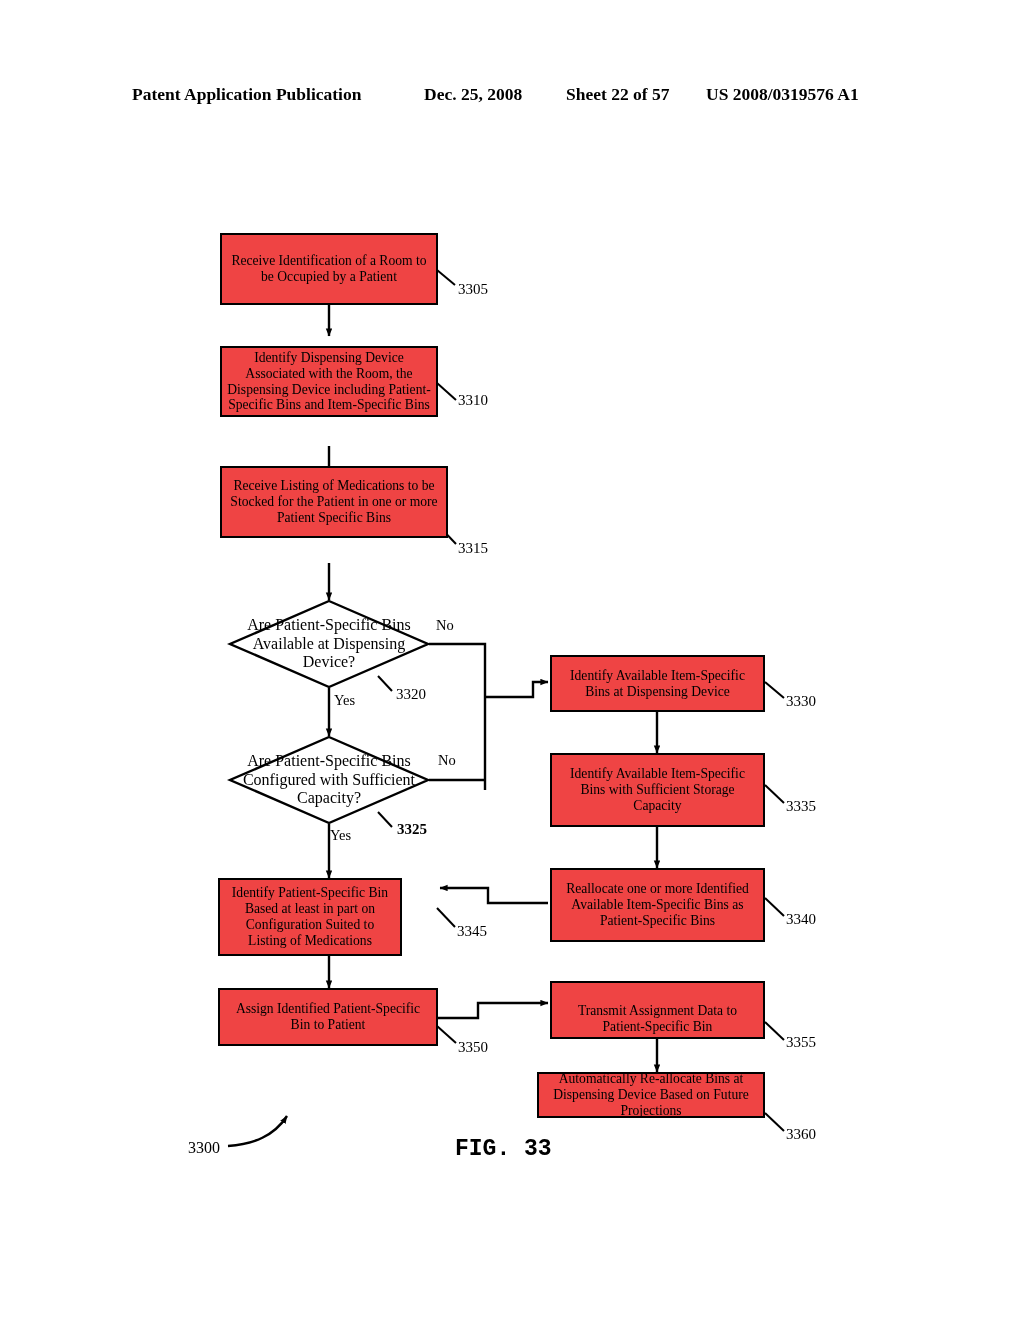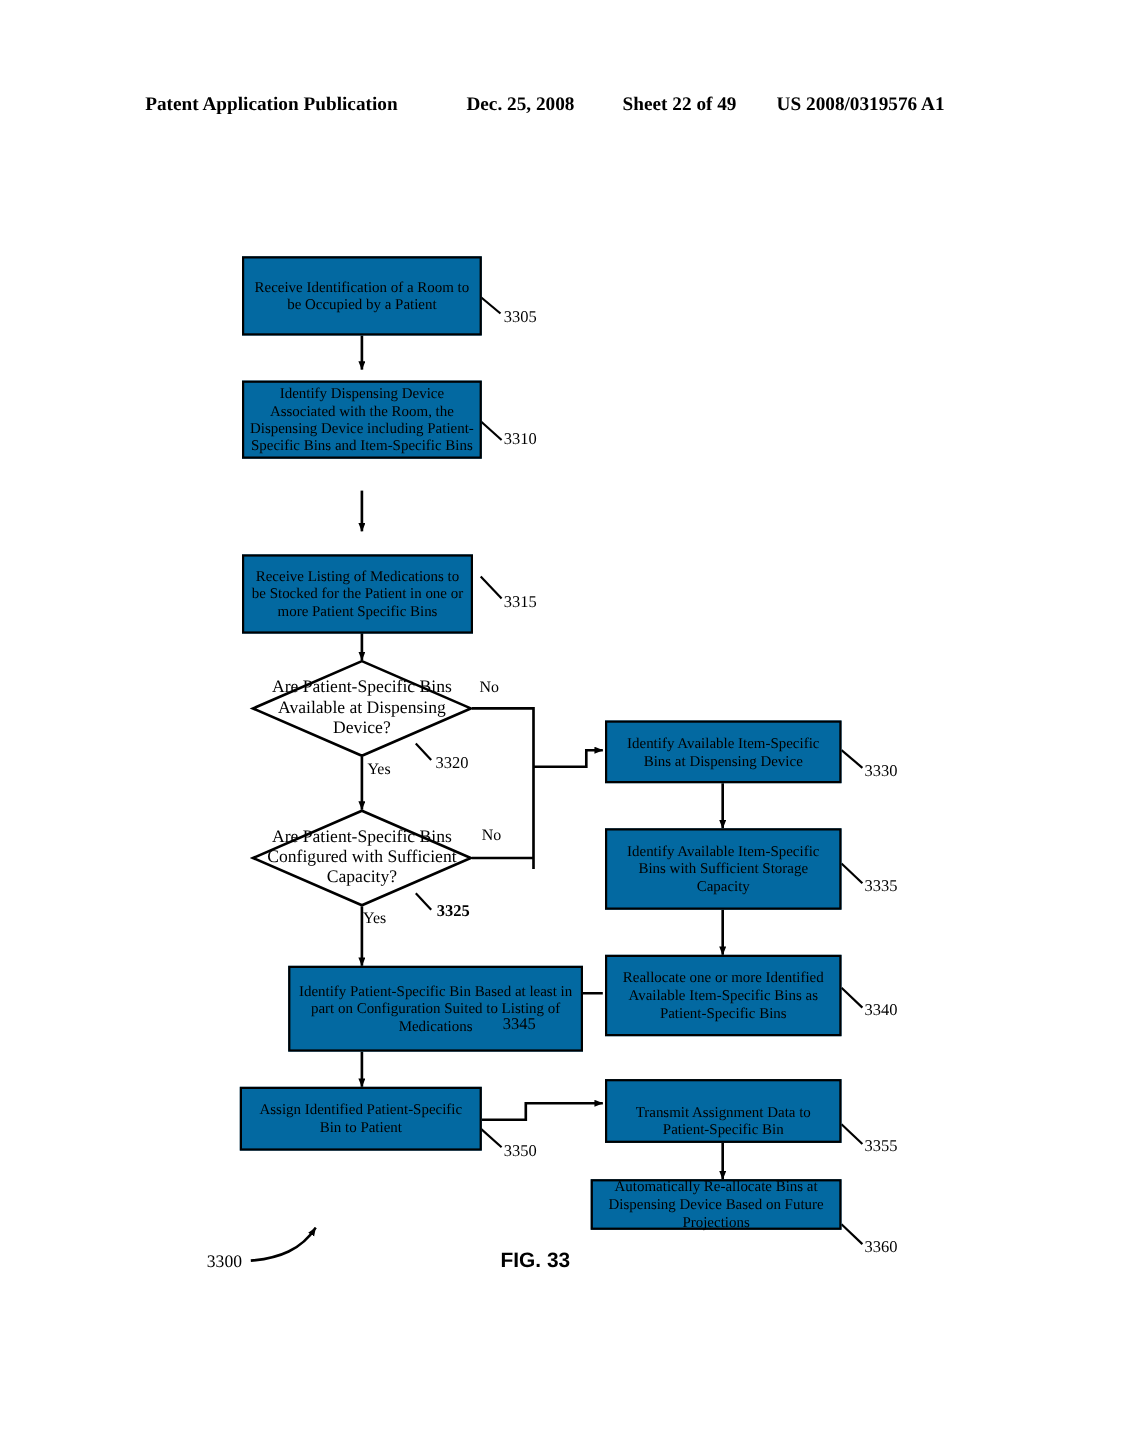--- a/index.html
+++ b/index.html
@@ -53,21 +53,21 @@
     width: 1024px;
     height: 1320px;
     pointer-events: none;
   }
 
   
   .node {
     position: absolute;
     box-sizing: border-box;
     border: 2.2px solid #000;
-    background: #0369a1;
+    background: #ef4444;
     display: flex;
     align-items: center;
     justify-content: center;
     text-align: center;
     font-family: "Liberation Serif", serif;
     font-size: 13.6px;
     line-height: 1.16;
     padding: 2px 5px;
     z-index: 3;
   }
@@ -113,43 +113,43 @@
     font-family: "Liberation Serif", serif;
     font-size: 14.5px;
     white-space: nowrap;
     z-index: 4;
   }
   
   #fig-caption {
     position: absolute;
     left: 455px;
     top: 1136px;
-    font-family: Liberation Sans, sans-serif;
+    font-family: Liberation Mono, monospace;
     font-weight: bold;
-    font-size: 19px;
+    font-size: 23px;
     white-space: nowrap;
     z-index: 4;
   }
   #flow-ref {
     position: absolute;
     left: 188px;
     top: 1139px;
     font-family: "Liberation Serif", serif;
     font-size: 16px;
     white-space: nowrap;
     z-index: 4;
   }
 </style>
 </head>
 <body>
 
 <div id="page-header">
   <div class="hdr" id="hdr-pub">Patent Application Publication</div>
   <div class="hdr" id="hdr-date">Dec. 25, 2008</div>
-  <div class="hdr" id="hdr-sheet">Sheet 22 of 49</div>
+  <div class="hdr" id="hdr-sheet">Sheet 22 of 57</div>
   <div class="hdr" id="hdr-num">US 2008/0319576 A1</div>
 </div>
 
 <div id="diagram">
 
   <svg id="wires" width="1024" height="1320" viewBox="0 0 1024 1320">
     <defs>
       <marker id="ah" markerWidth="9" markerHeight="9" refX="7.6" refY="3.2" orient="auto" markerUnits="userSpaceOnUse">
         <path d="M0,0 L8,3.2 L0,6.4 z" fill="#000"></path>
       </marker>
@@ -204,21 +204,21 @@
   <div class="node" style="left:220px; top:233px; width:218px; height:72px;">
     <span>Receive Identification of a Room to be Occupied by a Patient</span>
   </div>
   <div class="ref" style="left:458px; top:281px;">3305</div>
 
   <div class="node" style="left:220px; top:346px; width:218px; height:71px;">
     <span>Identify Dispensing Device Associated with the Room, the Dispensing Device including Patient-Specific Bins and Item-Specific Bins</span>
   </div>
   <div class="ref" style="left:458px; top:392px;">3310</div>
 
-  <div class="node" style="left:220px; top:504px; width:210px; height:72px;">
+  <div class="node" style="left:220px; top:466px; width:228px; height:72px;">
     <span>Receive Listing of Medications to be Stocked for the Patient in one or more Patient Specific Bins</span>
   </div>
   <div class="ref" style="left:458px; top:540px;">3315</div>
 
   <div class="decision" style="left:229px; top:600px; width:200px; height:88px;">
     <svg width="200" height="88" viewBox="0 0 200 88">
       <polygon points="100,1 199,44 100,87 1,44" fill="#fff" stroke="#000" stroke-width="2.4"></polygon>
     </svg>
     <div class="dtext">Are Patient-Specific Bins Available at Dispensing Device?</div>
   </div>
@@ -244,21 +244,21 @@
   <div class="node" style="left:550px; top:753px; width:215px; height:74px;">
     <span>Identify Available Item-Specific Bins with Sufficient Storage Capacity</span>
   </div>
   <div class="ref" style="left:786px; top:798px;">3335</div>
 
   <div class="node" style="left:550px; top:868px; width:215px; height:74px;">
     <span>Reallocate one or more Identified Available Item-Specific Bins as Patient-Specific Bins</span>
   </div>
   <div class="ref" style="left:786px; top:911px;">3340</div>
 
-  <div class="node" style="left:218px; top:878px; width:268px; height:78px;margin-left:44px;">
+  <div class="node" style="left:218px; top:878px; width:184px; height:78px;">
     <span>Identify Patient-Specific Bin Based at least in part on Configuration Suited to Listing of Medications</span>
   </div>
   <div class="ref" style="left:457px; top:923px;">3345</div>
 
   <div class="node" style="left:218px; top:988px; width:220px; height:58px;">
     <span>Assign Identified Patient-Specific Bin to Patient</span>
   </div>
   <div class="ref" style="left:458px; top:1039px;">3350</div>
 
   <div class="node" style="left:550px; top:981px; width:215px; height:58px;align-items:flex-end;">

